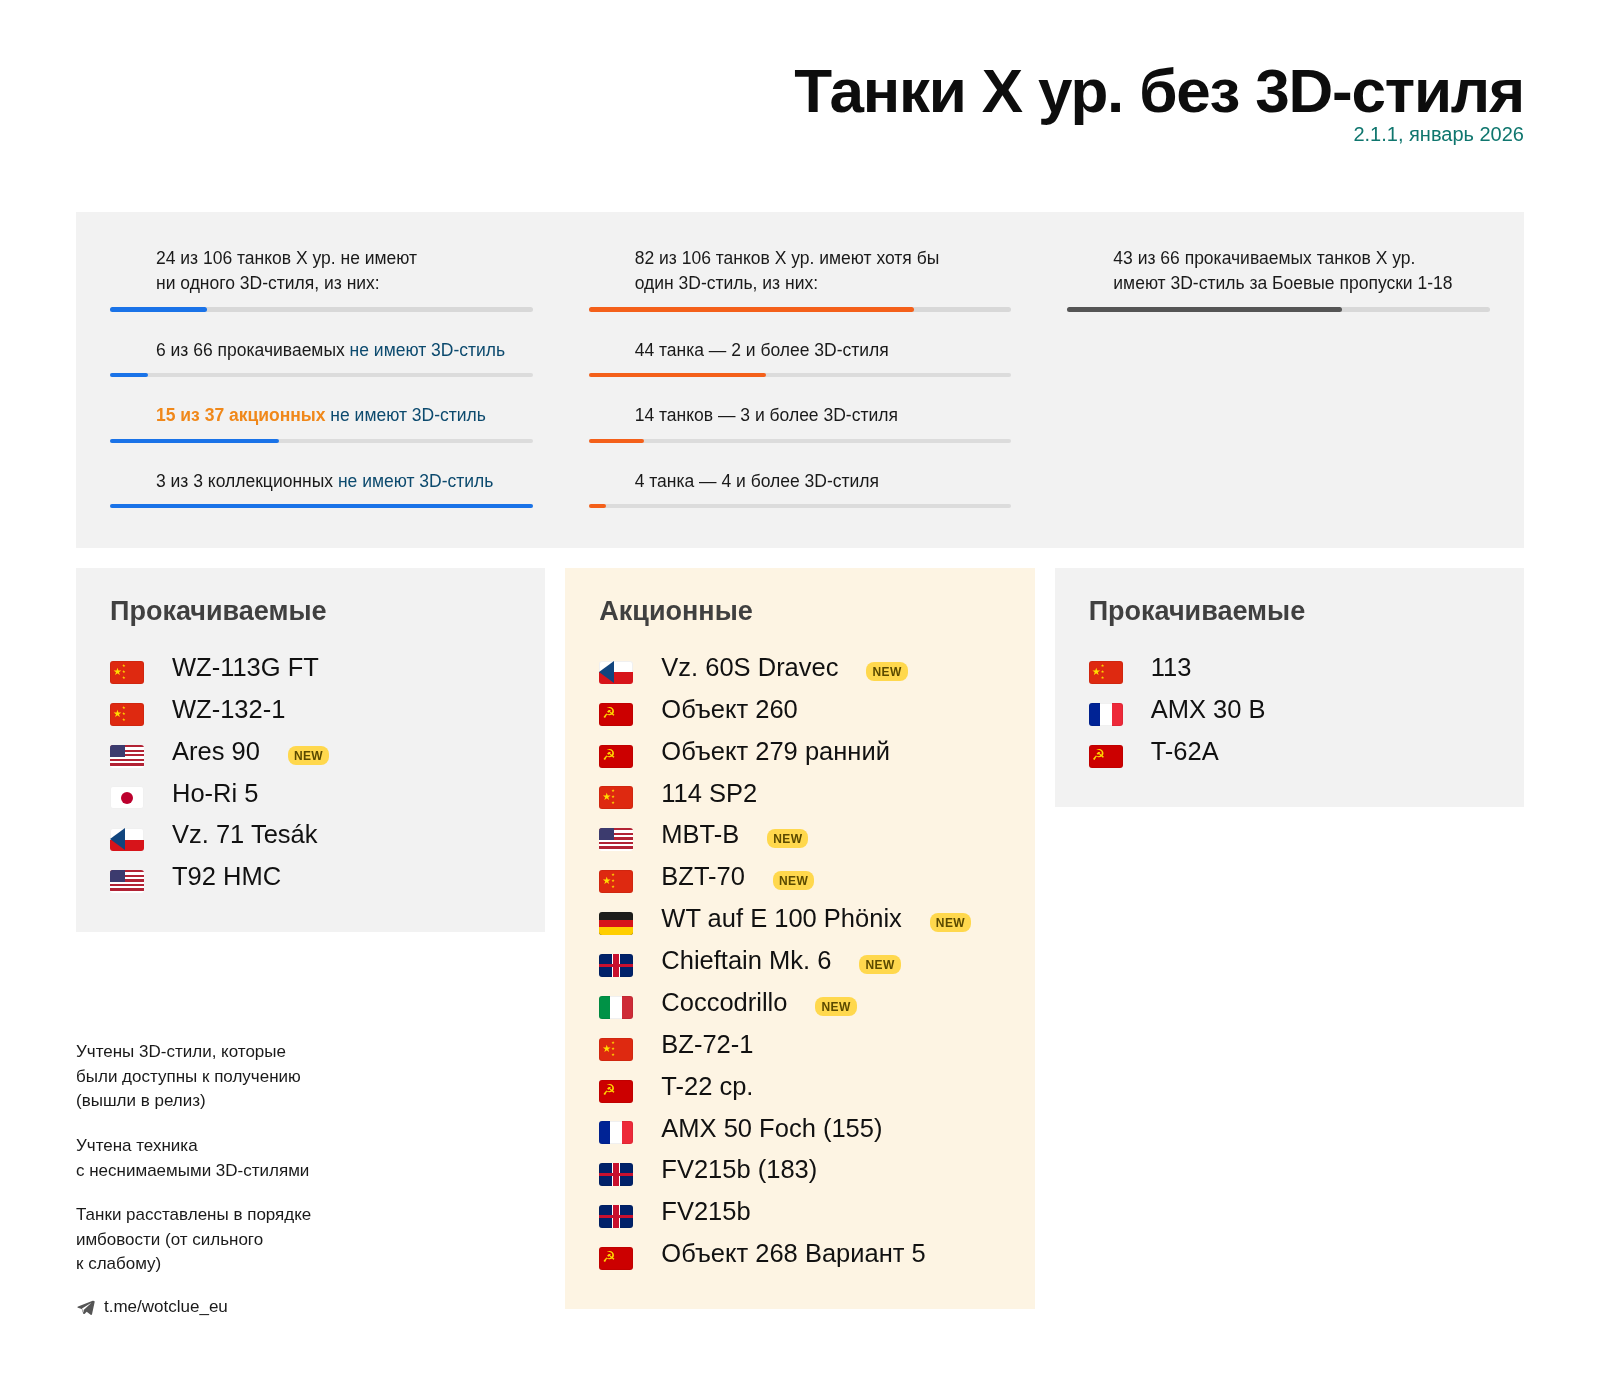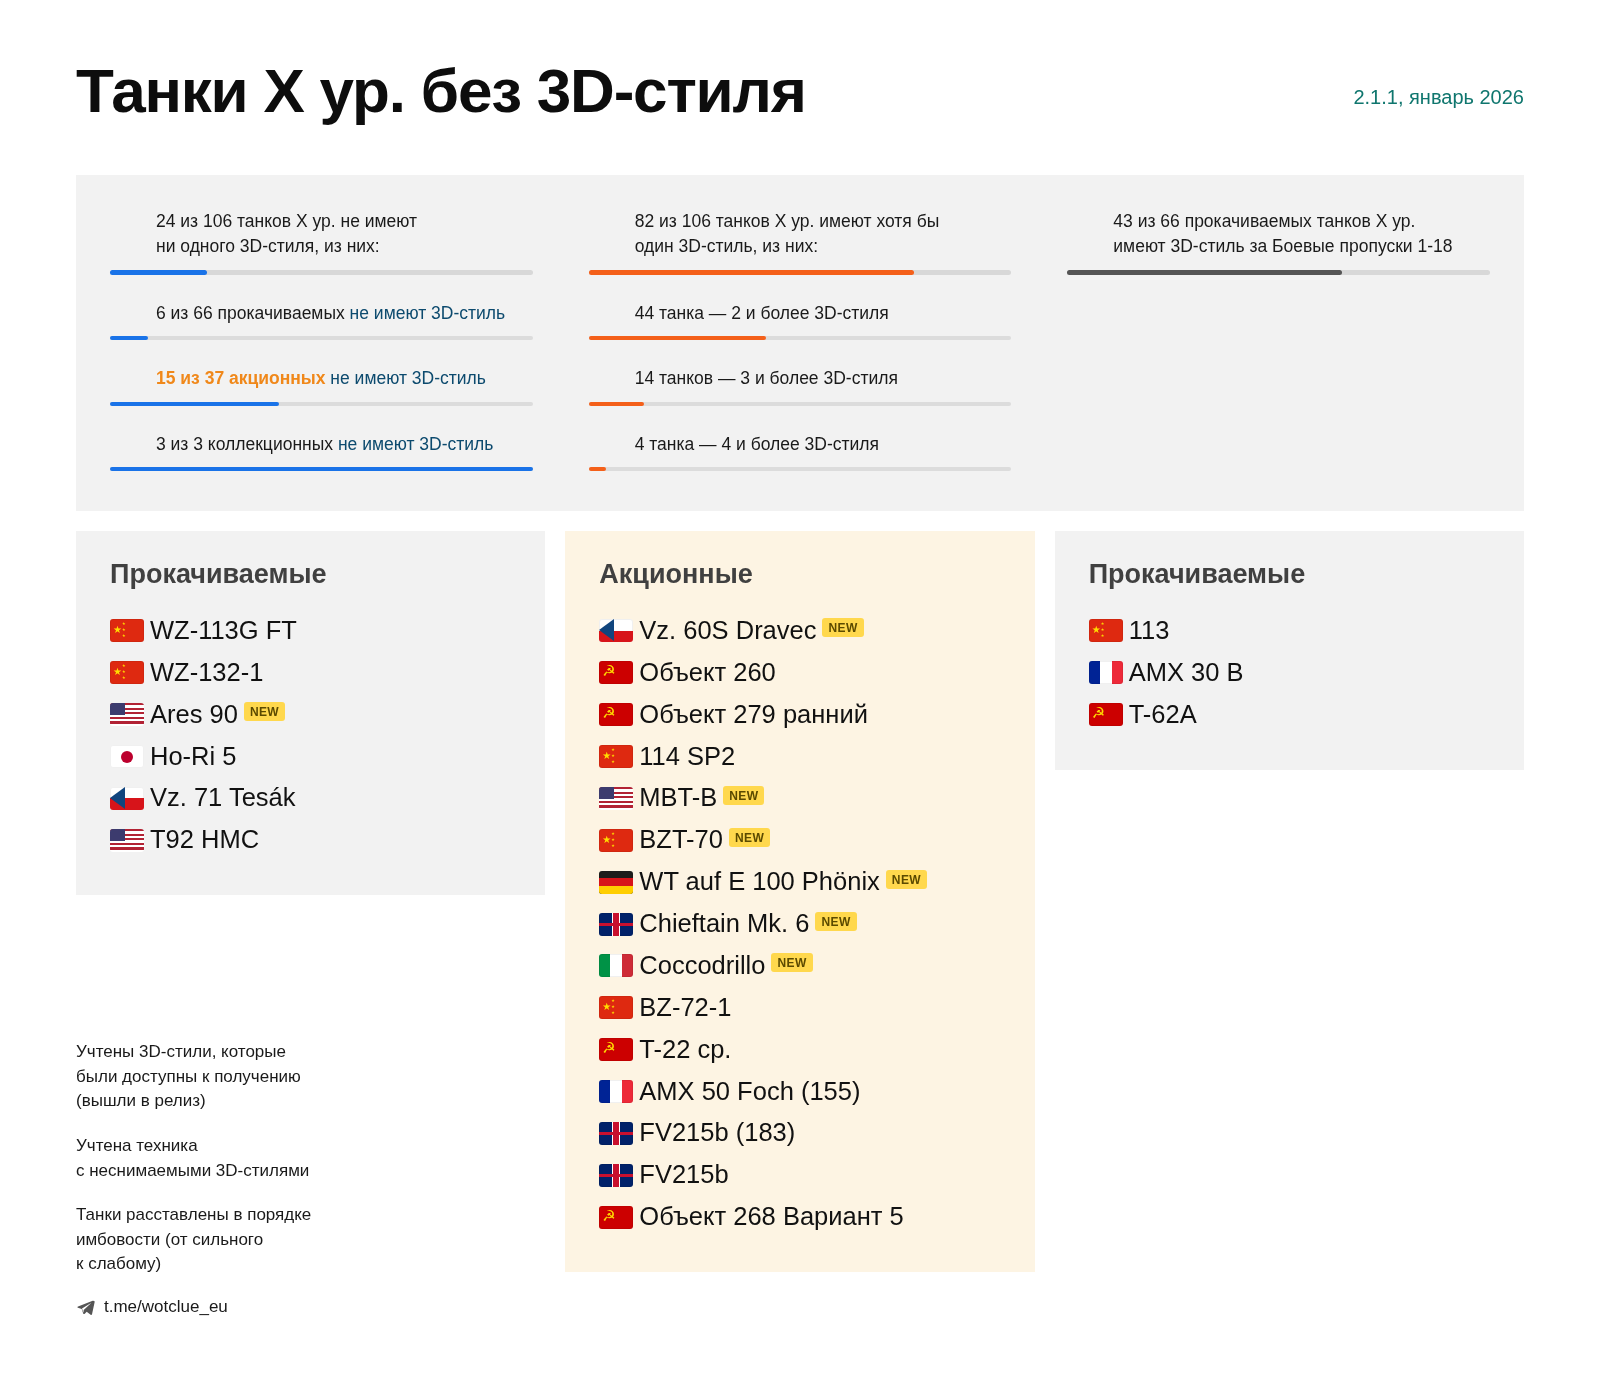--- a/index.html
+++ b/index.html
@@ -19,20 +19,21 @@
     padding: 58px 76px 0 76px;
     box-sizing: border-box;
   }
 
   
   .header {
     display: flex;
     align-items: flex-end;
     justify-content: space-between;
     margin-bottom: 52px;
+    flex-direction: column;
   }
   .title {
     font-size: 62px;
     font-weight: bold;
     letter-spacing: -1.2px;
     line-height: 1.05;
     margin: 0;
     color: #0d0d0d;
   }
   .version {
@@ -94,39 +95,39 @@
   .panel.cream { background: #fdf4e3; width: 470px; }
   .panel.grey2 { background: #f2f2f2; width: 470px; }
   .panel-title {
     font-size: 27px;
     font-weight: bold;
     margin: 0 0 20px 0;
     color: #404040;
   }
   .tank {
     display: flex;
-    align-items: center;
-    gap: 6px;
+    align-items: flex-end;
+    gap: 28px;
     padding: 5px 0;
   }
   .tank-name {
     font-size: 25.5px;
     color: #111111;
     line-height: 1.25;
     white-space: nowrap;
   }
   .badge-new {
     display: inline-block;
     background: #ffd84d;
     color: #5b4a00;
     font-size: 12px;
     font-weight: bold;
     letter-spacing: 0.4px;
     padding: 3px 6px 2px 6px;
-    border-radius: 3px;
+    border-radius: 8px;
     position: relative;
     top: -3px;
   }
 
   
   .flag {
     width: 34px;
     height: 23px;
     border-radius: 3px;
     flex: 0 0 auto;

